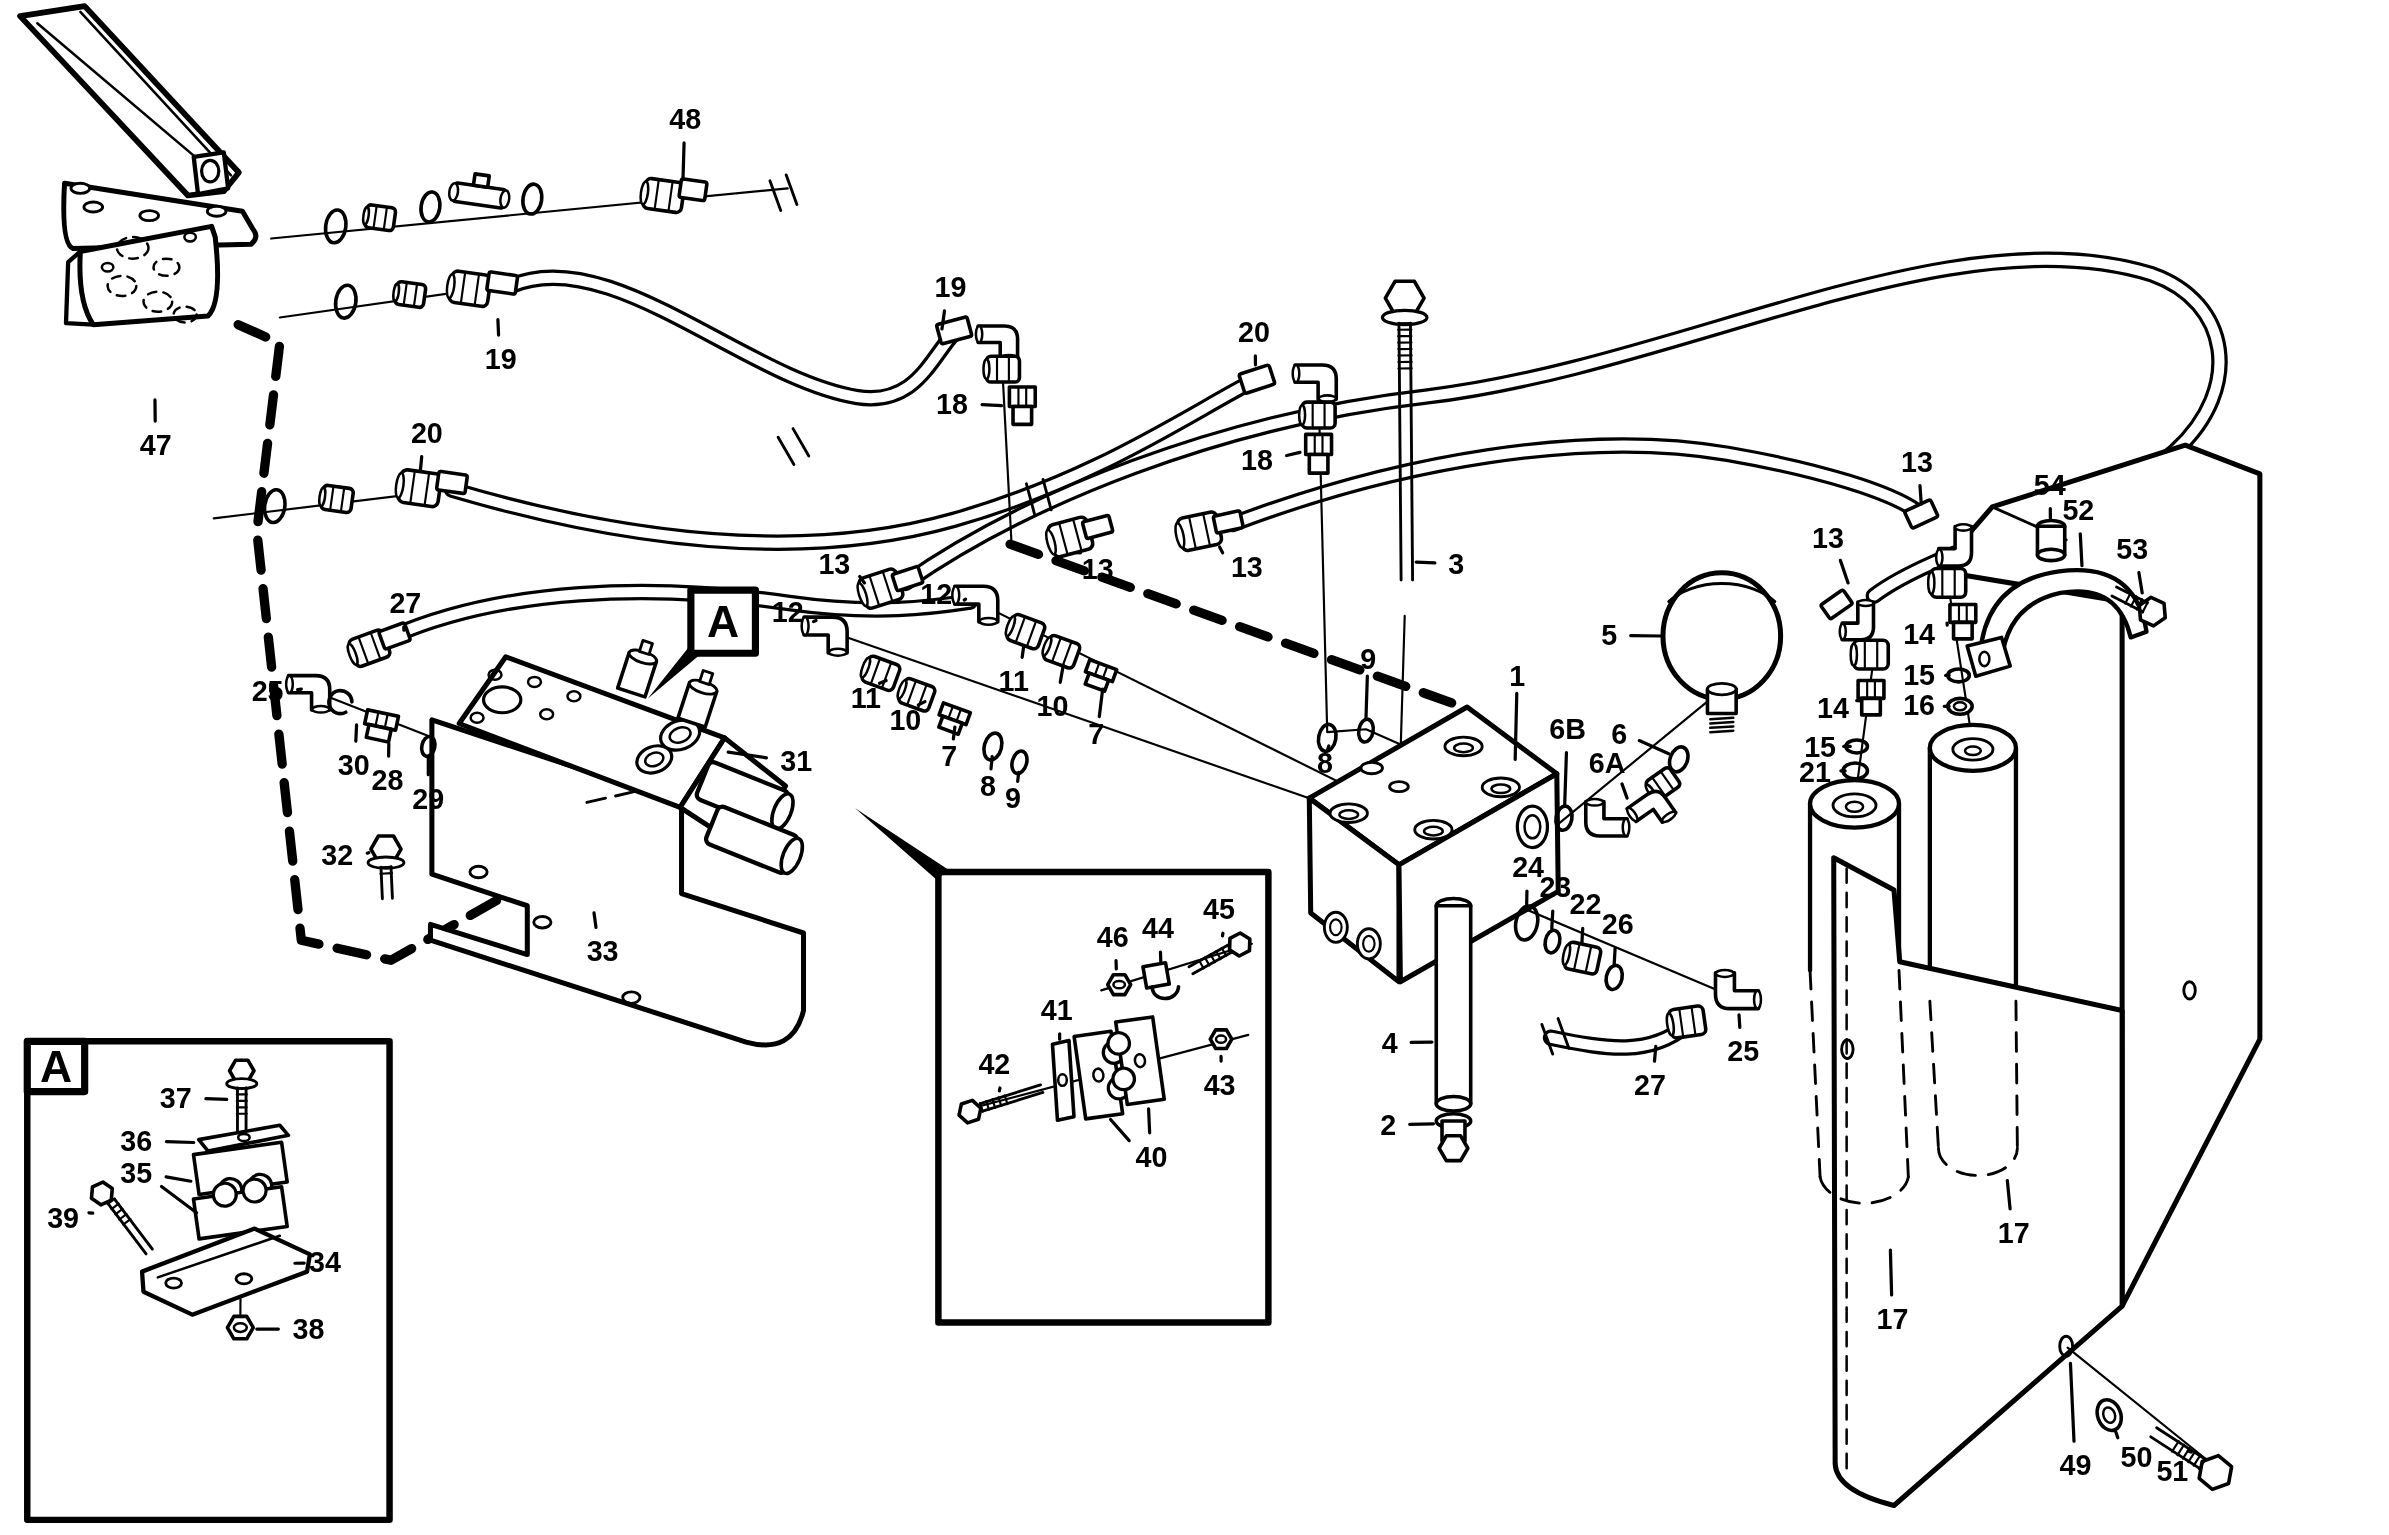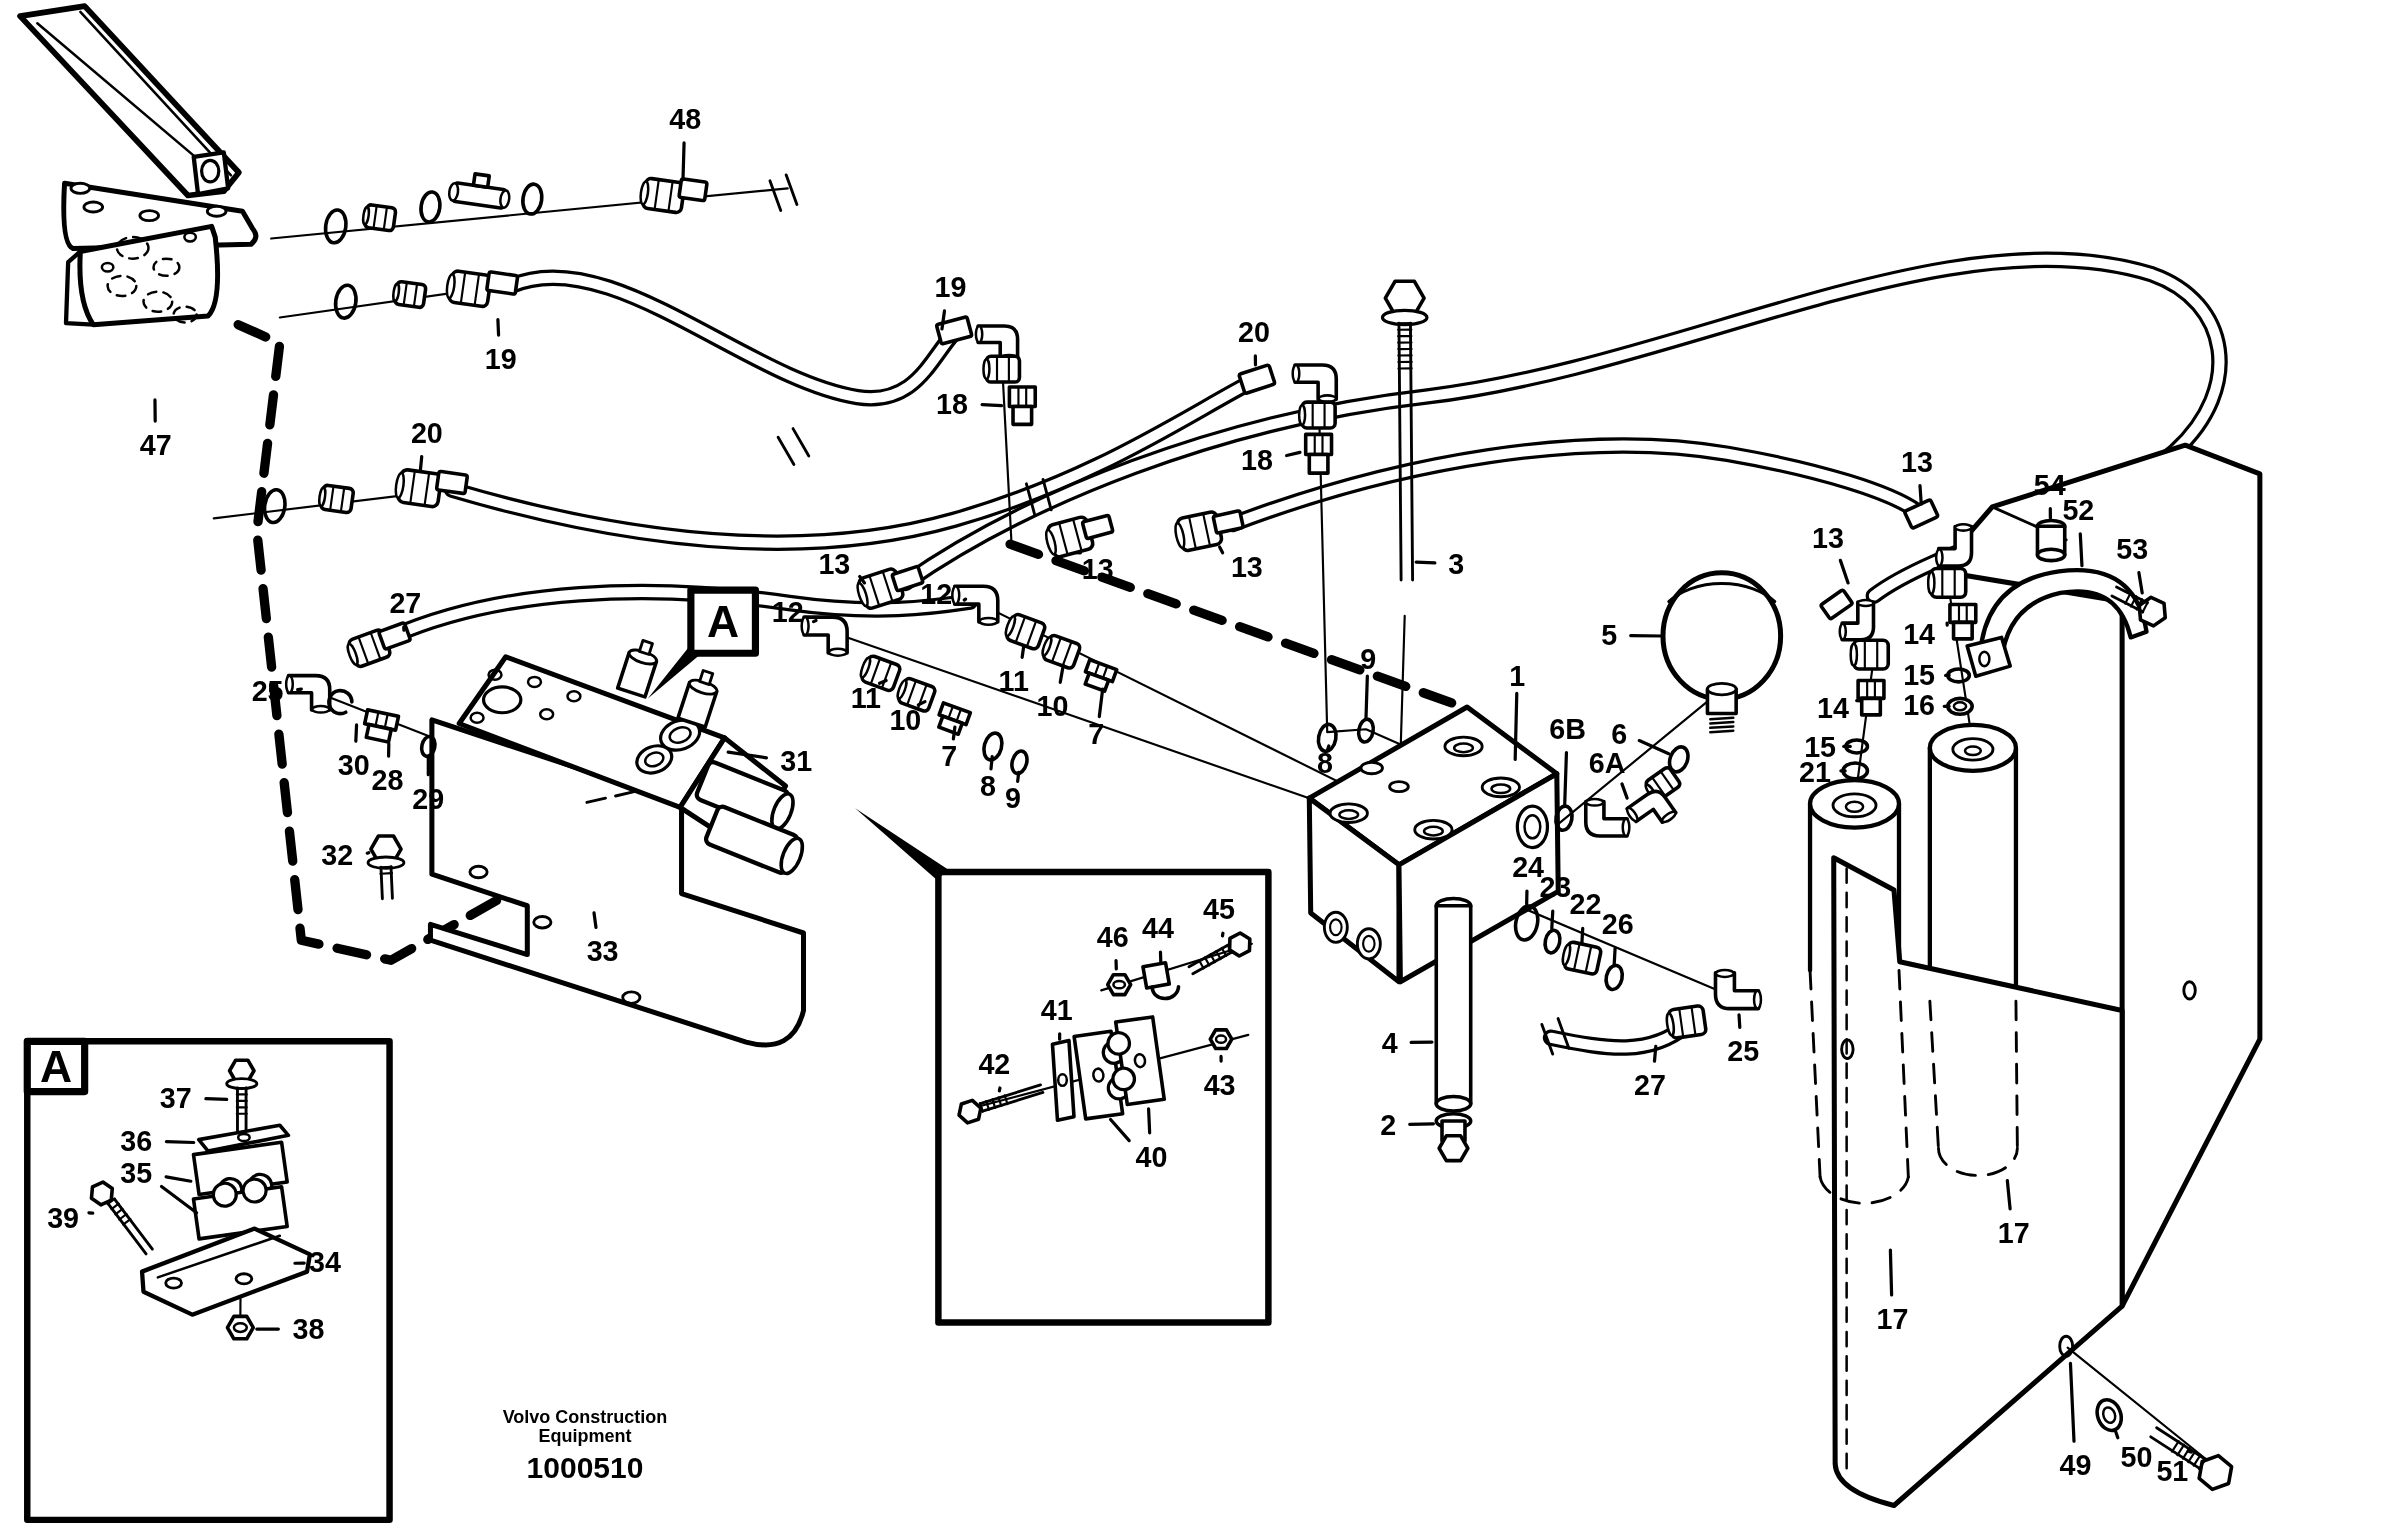--- a/index.html
+++ b/index.html
@@ -712,19 +712,14 @@
       <line x1="1477.0781984999878" y1="1440.4412276999008" x2="1477" y2="1448" stroke="#000" stroke-width="4.5"></line>
       <text x="1473" y="1421" text-anchor="middle" class="lbl" stroke="none">41</text>
       <line x1="1393.8074500604037" y1="1516.0143602554215" x2="1393" y2="1520" stroke="#000" stroke-width="4.5"></line>
       <text x="1386" y="1497" text-anchor="middle" class="lbl" stroke="none">42</text>
       <line x1="1573.9718269590735" y1="1589.3548772192535" x2="1548" y2="1560" stroke="#000" stroke-width="4.5"></line>
       <line x1="1602.496994038016" y1="1578.4597201094157" x2="1601" y2="1545" stroke="#000" stroke-width="4.5"></line>
       <text x="1605" y="1626" text-anchor="middle" class="lbl" stroke="none">40</text>
       <line x1="1702.0973799116434" y1="1478.4419214137044" x2="1702" y2="1472" stroke="#000" stroke-width="4.5"></line>
       <text x="1700" y="1526" text-anchor="middle" class="lbl" stroke="none">43</text>
     </svg>
-  <div id="footer">
-    <div class="co">Volvo Construction</div>
-    <div class="co">Equipment</div>
-    <div class="num">1000510</div>
-  </div>
 </div>
 
 
 </body></html>

